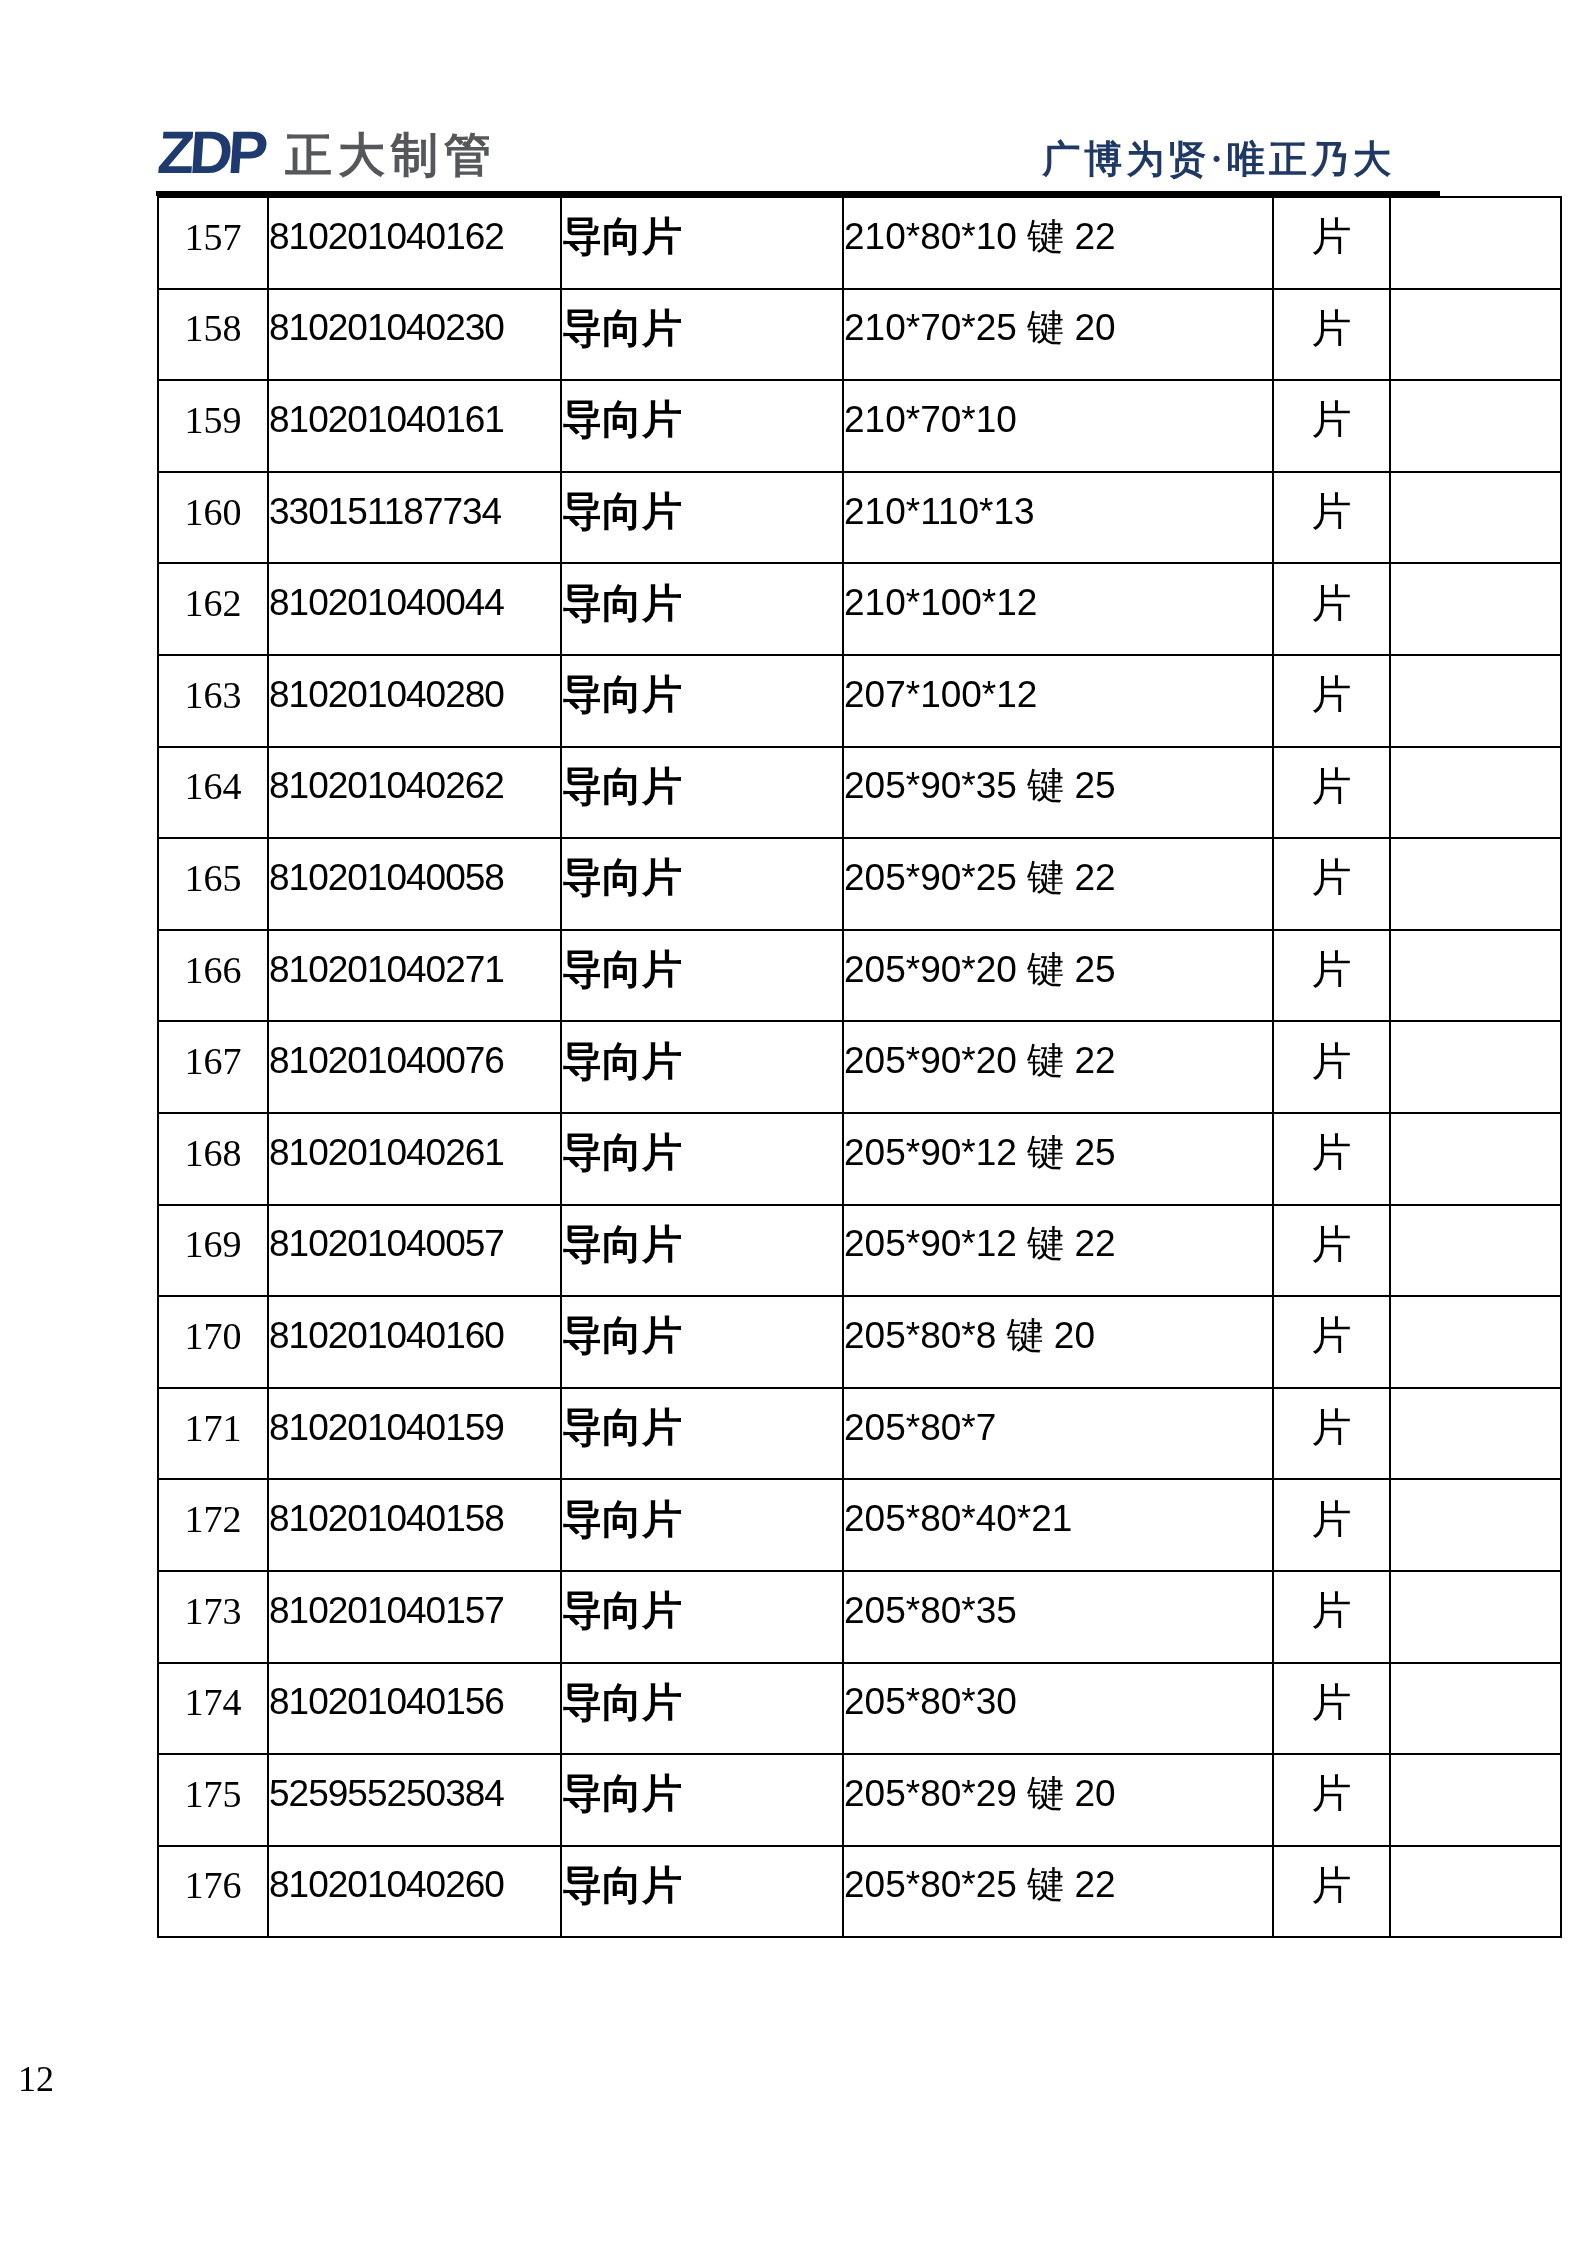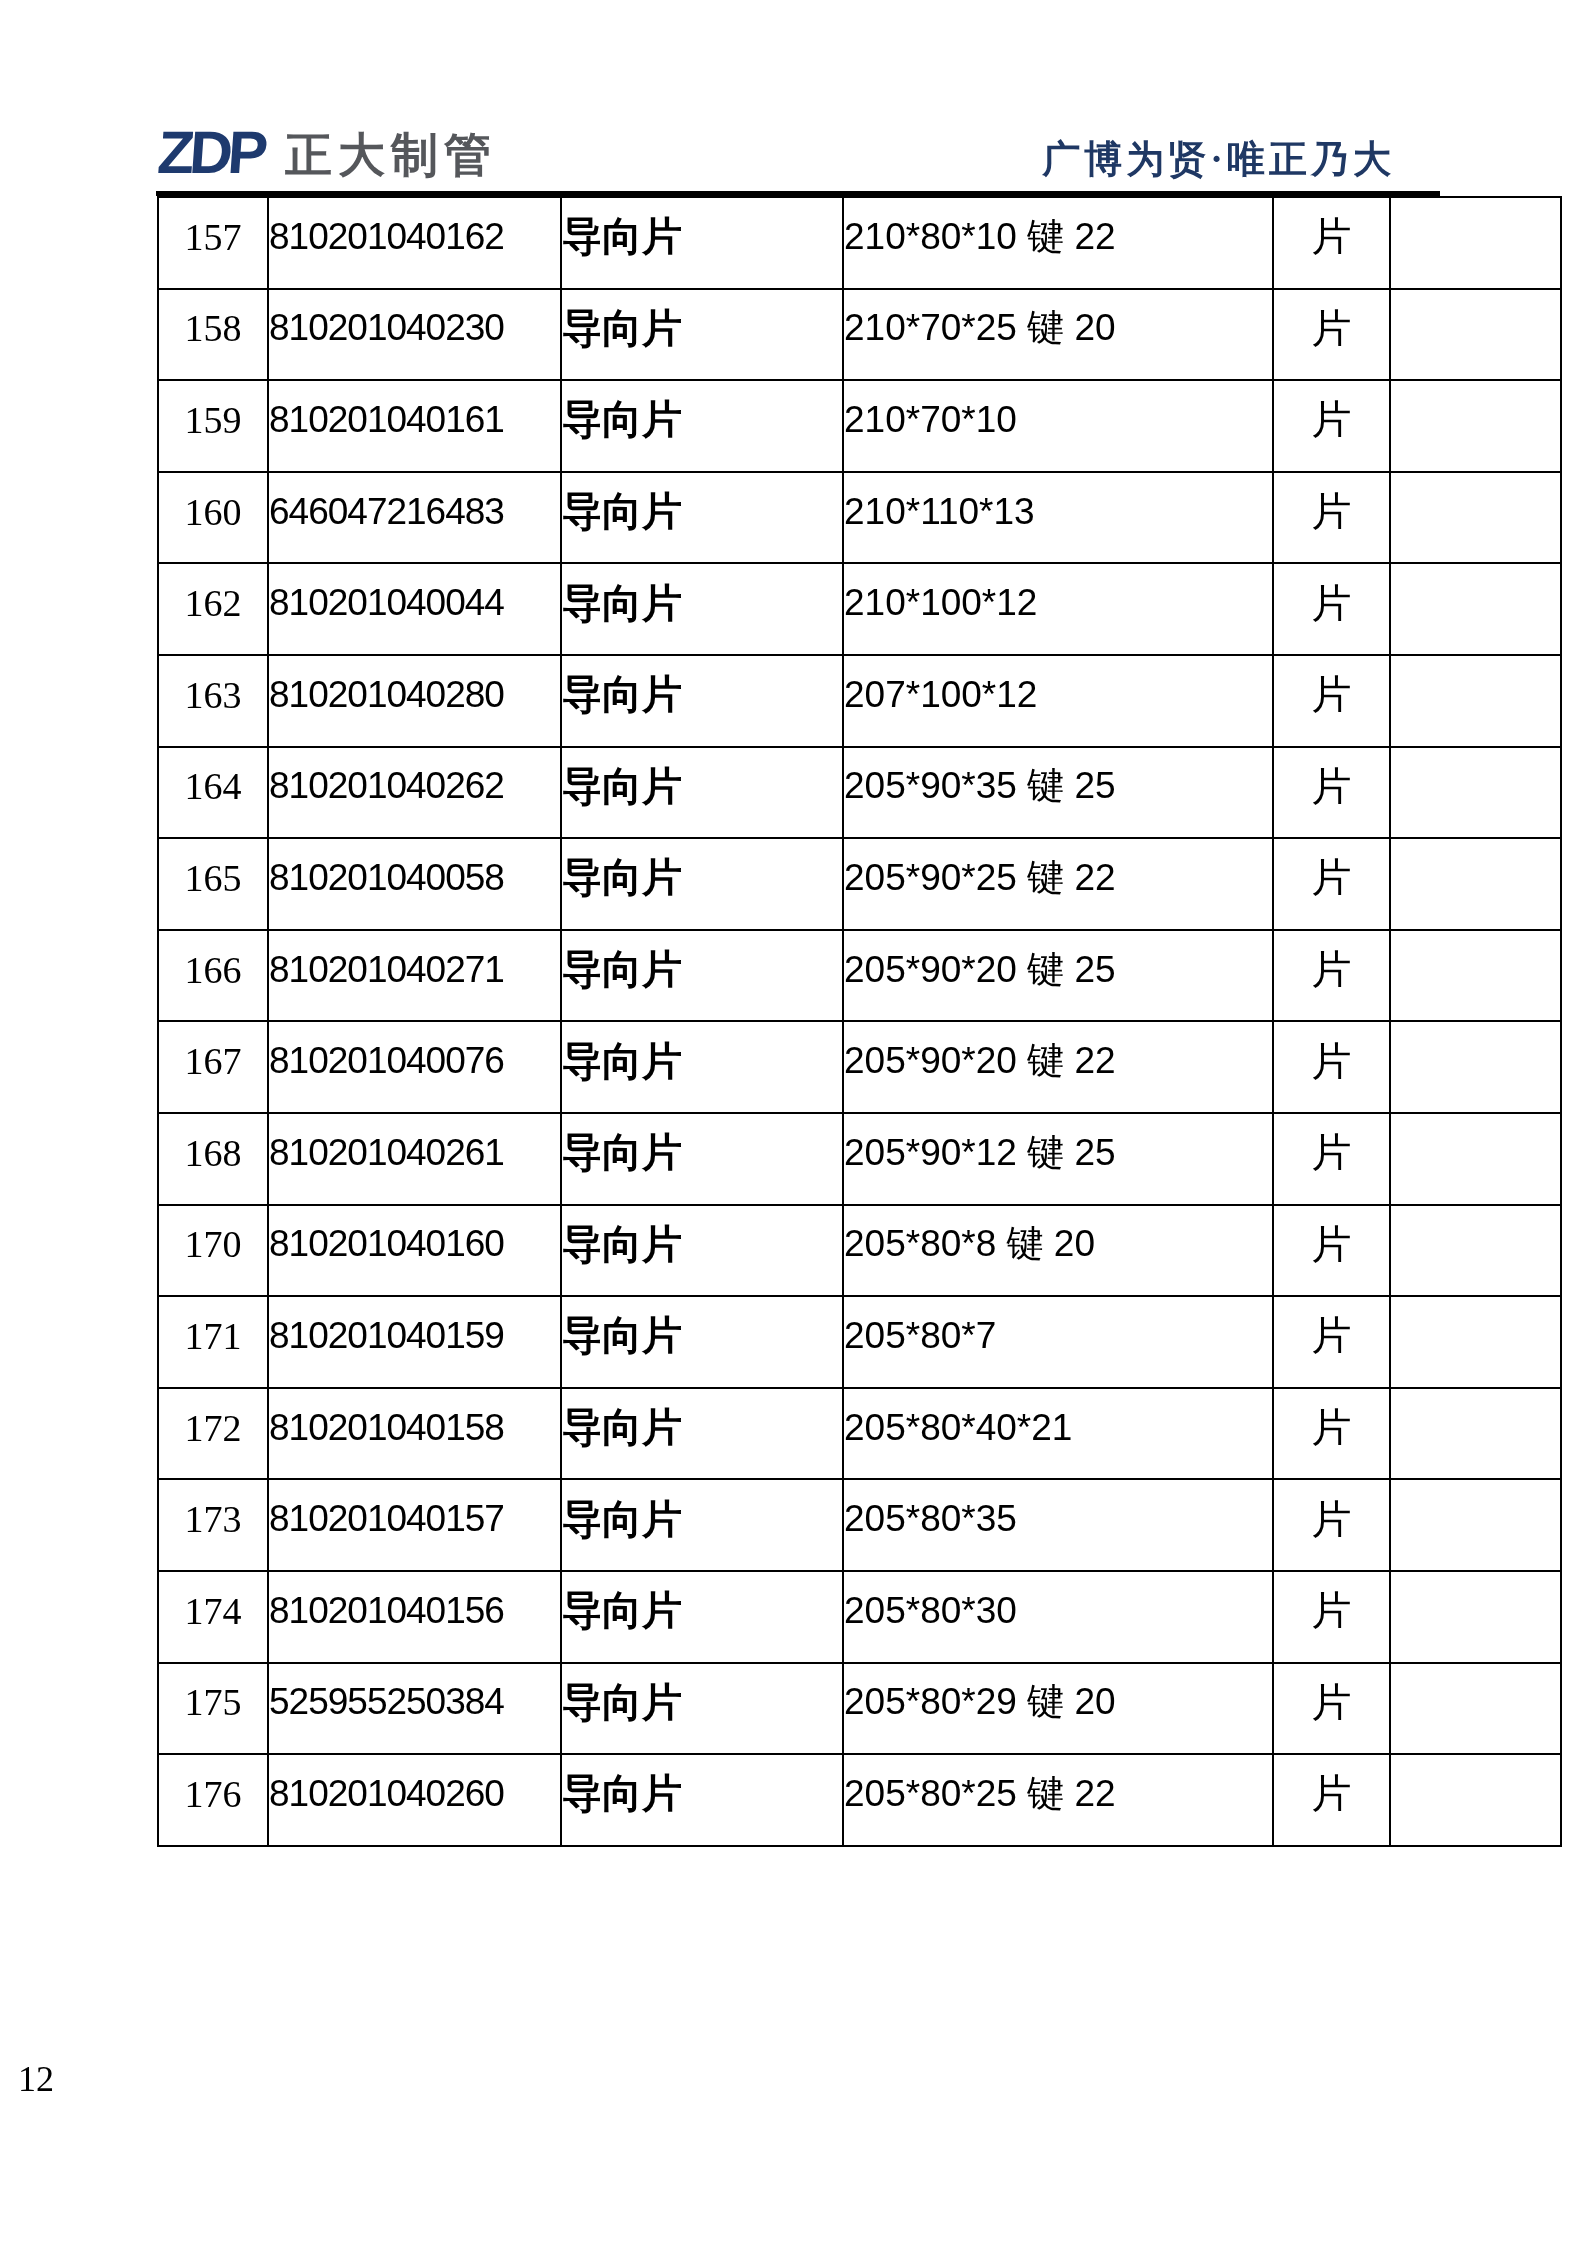--- a/index.html
+++ b/index.html
@@ -162,21 +162,21 @@
         <tr>
       <td class="col-index">159</td>
       <td class="col-code">810201040161</td>
       <td class="col-name">导向片</td>
       <td class="col-spec">210*70*10</td>
       <td class="col-unit">片</td>
       <td class="col-note"></td>
     </tr>
         <tr>
       <td class="col-index">160</td>
-      <td class="col-code">646047216483</td>
+      <td class="col-code">330151187734</td>
       <td class="col-name">导向片</td>
       <td class="col-spec">210*110*13</td>
       <td class="col-unit">片</td>
       <td class="col-note"></td>
     </tr>
         <tr>
       <td class="col-index">162</td>
       <td class="col-code">810201040044</td>
       <td class="col-name">导向片</td>
       <td class="col-spec">210*100*12</td>
@@ -225,20 +225,28 @@
     </tr>
         <tr>
       <td class="col-index">168</td>
       <td class="col-code">810201040261</td>
       <td class="col-name">导向片</td>
       <td class="col-spec">205*90*12 键 25</td>
       <td class="col-unit">片</td>
       <td class="col-note"></td>
     </tr>
         <tr>
+      <td class="col-index">169</td>
+      <td class="col-code">810201040057</td>
+      <td class="col-name">导向片</td>
+      <td class="col-spec">205*90*12 键 22</td>
+      <td class="col-unit">片</td>
+      <td class="col-note"></td>
+    </tr>
+        <tr>
       <td class="col-index">170</td>
       <td class="col-code">810201040160</td>
       <td class="col-name">导向片</td>
       <td class="col-spec">205*80*8 键 20</td>
       <td class="col-unit">片</td>
       <td class="col-note"></td>
     </tr>
         <tr>
       <td class="col-index">171</td>
       <td class="col-code">810201040159</td>

